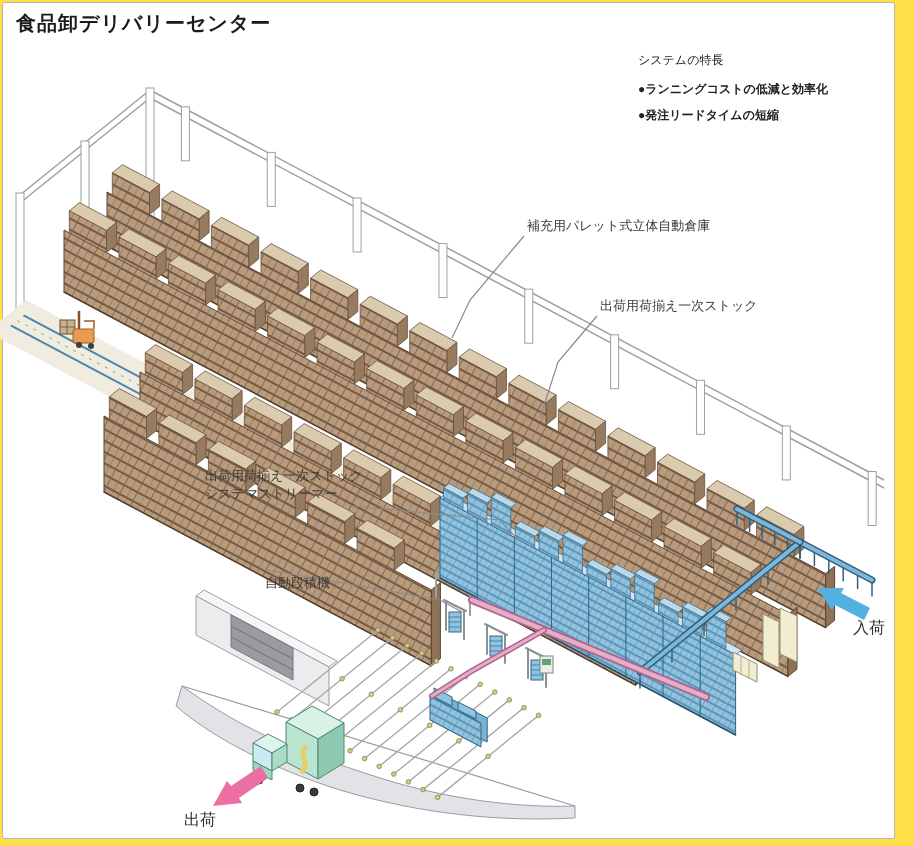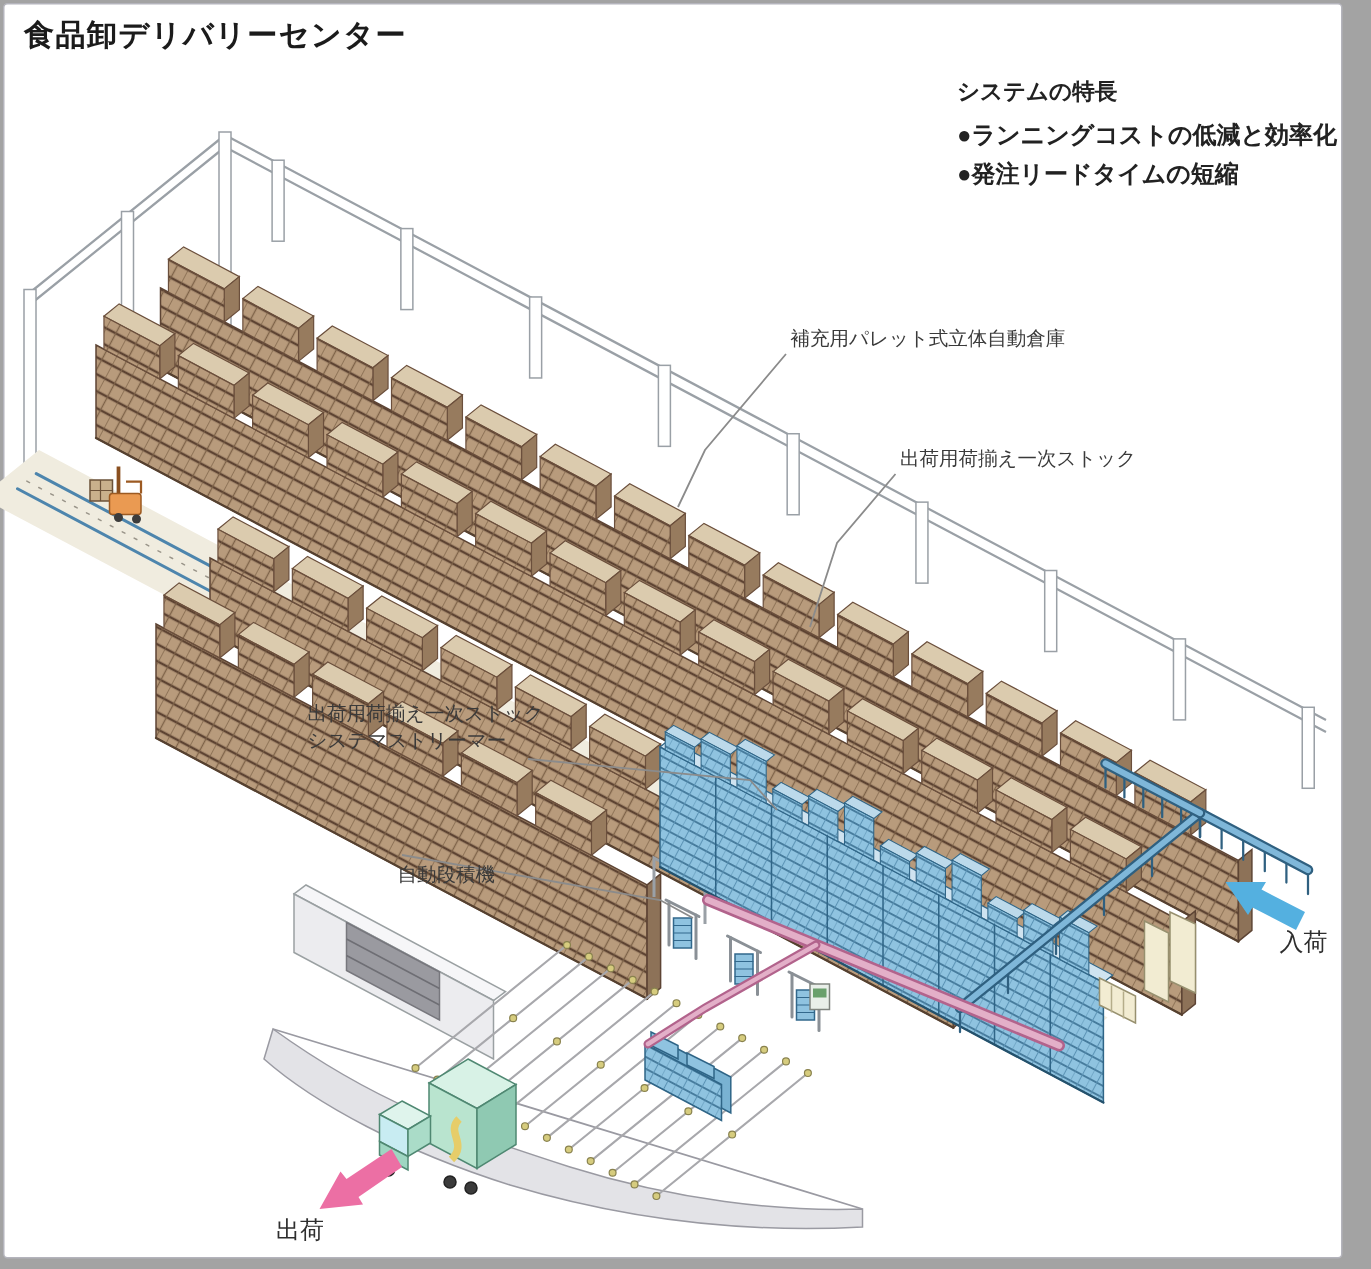--- a/index.html
+++ b/index.html
@@ -1,25 +1,25 @@
 <!DOCTYPE html>
 <html><head>
 <meta charset="utf-8">
 <style>
   html,body{margin:0;padding:0}
-  .page{position:relative;width:914px;height:846px;background:#a3a3a3;
+  .page{position:relative;width:914px;height:846px;background:#fde047;
         font-family:"Liberation Sans","DejaVu Sans",sans-serif;overflow:hidden}
   .panel{position:absolute;left:2px;top:2px;width:891px;height:835px;
          background:#ffffff;border:1px solid #b4b4bc;border-radius:3px}
   svg.scene{position:absolute;left:0;top:0;width:914px;height:846px}
   .title{position:absolute;left:16px;top:10px;font-size:20px;font-weight:bold;
          color:#1b1b1b;letter-spacing:1px;white-space:nowrap}
   .features{position:absolute;left:638px;top:52px;color:#222}
-  .features .head{font-size:15px;font-weight:bold;margin-bottom:7px}
-  .features .item{font-size:16px;font-weight:bold;line-height:26px;white-space:nowrap}
+  .features .head{font-size:12px;font-weight:normal;margin-bottom:7px}
+  .features .item{font-size:12px;font-weight:bold;line-height:26px;white-space:nowrap}
   .cap{position:absolute;font-size:13px;line-height:18px;color:#3a3a3a;white-space:nowrap}
   .flow{position:absolute;font-size:16px;color:#2e2e2e;white-space:nowrap}
 </style>
 </head>
 <body>
 
 <div class="page">
   <div class="panel"></div>
 
   <svg class="scene" viewBox="0 0 914 846">

